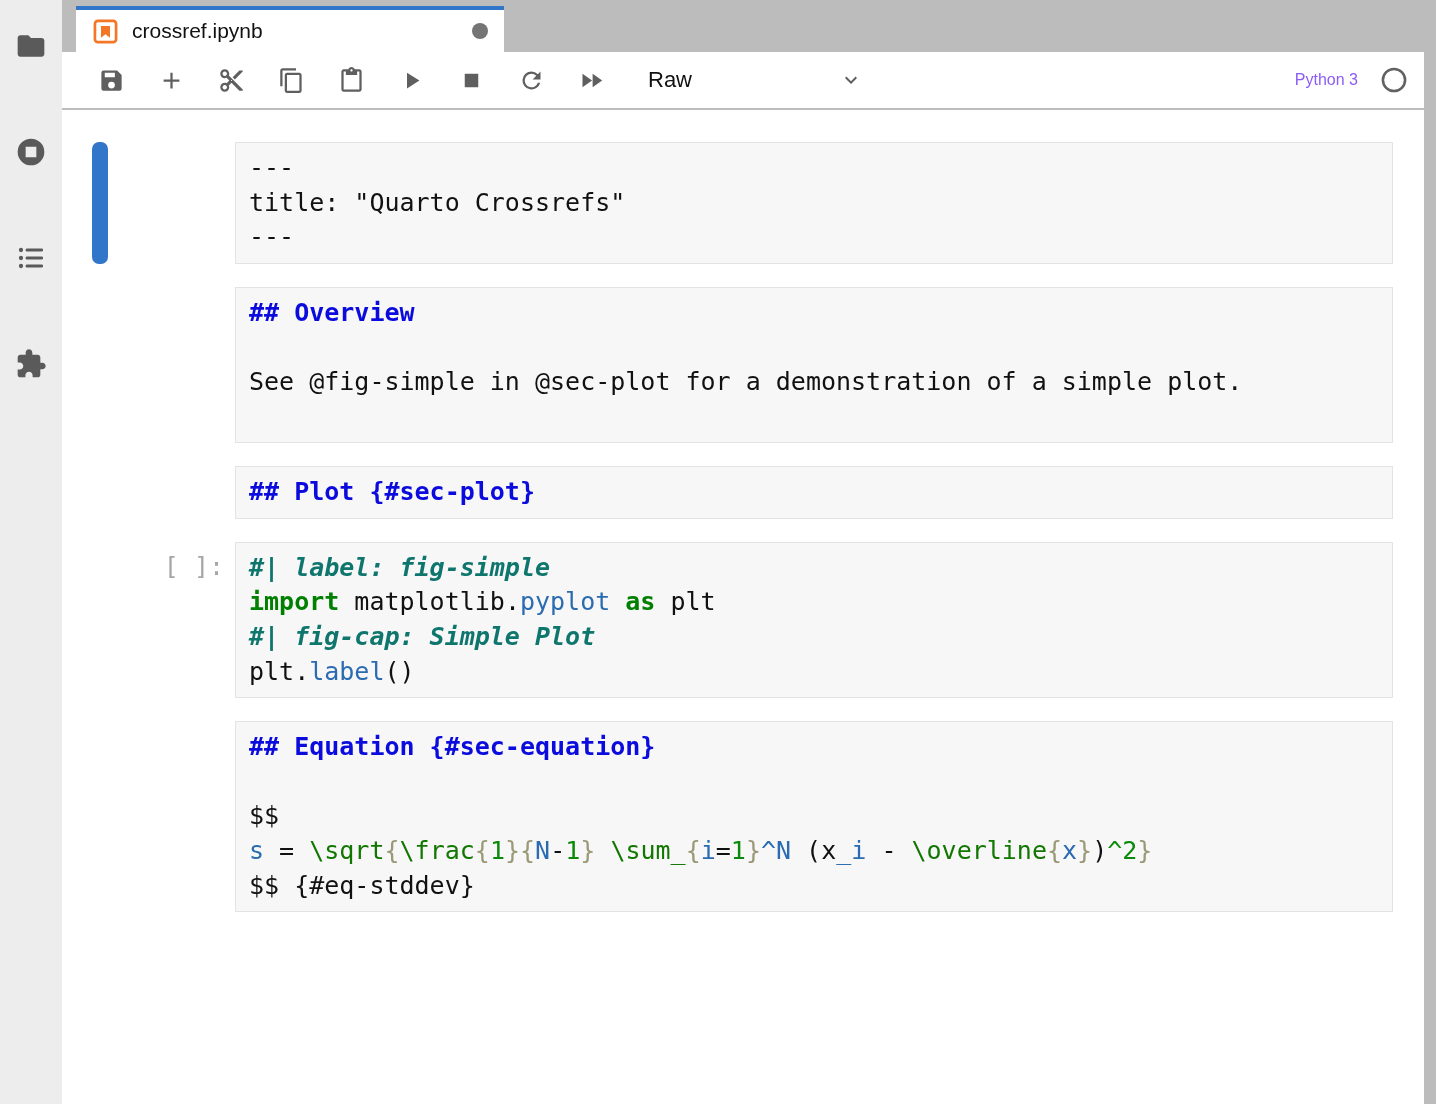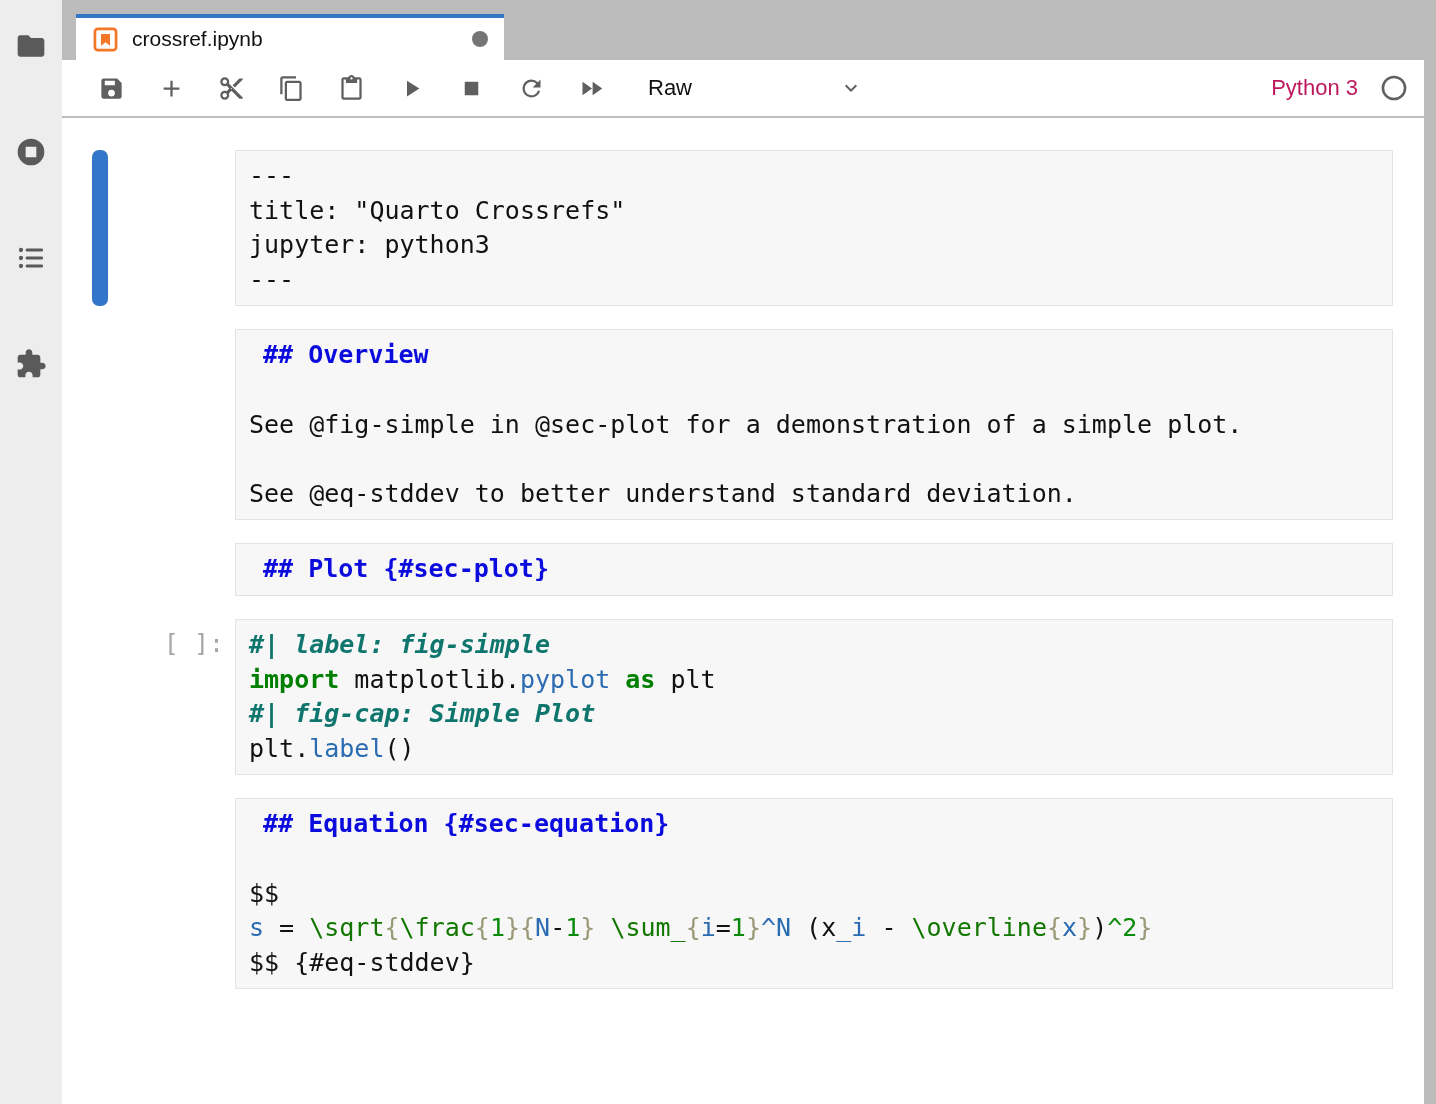--- a/index.html
+++ b/index.html
@@ -19,21 +19,21 @@
     width:36px;height:36px;margin-bottom:70px;border:none;background:transparent;
     color:#5a5a5a;display:flex;align-items:center;justify-content:center;padding:0;cursor:pointer;
   }
   .side-btn svg{width:32px;height:32px;}
 
   
   .main{flex:1;display:flex;flex-direction:column;background:#fff;min-width:0;}
   .right-strip{width:12px;background:#bcbcbc;flex:none;}
 
   
-  .tabbar{height:60px;background:#bcbcbc;display:flex;align-items:flex-end;padding-left:14px;flex:none;}
+  .tabbar{height:52px;background:#bcbcbc;display:flex;align-items:flex-end;padding-left:14px;flex:none;}
   .tab{
     width:428px;height:46px;background:#fff;border-top:4px solid #3276c9;
     display:flex;align-items:center;padding:0 16px;box-sizing:border-box;cursor:pointer;
   }
   .tab-icon{width:27px;height:27px;margin-right:13px;flex:none;display:flex;}
   .tab-icon svg{width:27px;height:27px;}
   .tab-label{font-size:21px;color:#111;}
   .dirty-dot{width:16px;height:16px;border-radius:50%;background:#757575;margin-left:auto;}
 
   
@@ -46,21 +46,21 @@
     color:#5f5f5f;display:flex;align-items:center;justify-content:center;padding:0;cursor:pointer;
   }
   .tb-btn svg{width:27px;height:27px;}
   .celltype{
     display:flex;align-items:center;margin-left:20px;width:215px;
     justify-content:space-between;color:#111;font-size:22px;cursor:pointer;
   }
   .celltype .chev{color:#5f5f5f;display:flex;}
   .celltype .chev svg{width:24px;height:24px;}
   .kernel{margin-left:auto;display:flex;align-items:center;}
-  .kernel-label{font-size:22px;color:#be185d;}
+  .kernel-label{font-size:16px;color:#8b5cf6;}
   .kernel-status{margin-left:22px;margin-right:10px;color:#616161;display:flex;cursor:pointer;}
   .kernel-status svg{width:28px;height:28px;}
 
   
   .notebook{flex:1;overflow:hidden;padding-top:32px;background:#fff;}
   .cell-row{display:flex;margin:0 31px 23px 30px;}
   .collapser{width:16px;border-radius:7px;background:transparent;flex:none;cursor:pointer;}
   .collapser.active{background:#3276c9;}
   .gutter{
     width:127px;flex:none;box-sizing:border-box;text-align:right;padding:8px 11px 0 0;
@@ -69,21 +69,21 @@
   .cell-input{
     flex:1;min-width:0;background:#f7f7f7;border:1px solid #e3e3e3;
     padding:8px 13px;box-sizing:border-box;cursor:text;
   }
   .line{
     font-family:"DejaVu Sans Mono", monospace;font-size:25px;line-height:34.6px;
     white-space:pre;color:#111;
   }
   
   .tk-plain{color:#111;}
-  .tk-header{color:#0b0bdd;font-weight:bold;margin-left:14px;}
+  .tk-header{color:#0b0bdd;font-weight:bold;}
   .tk-comment{color:#0f766e;font-style:italic;font-weight:bold;}
   .tk-keyword{color:#008000;font-weight:bold;}
   .tk-property{color:#2a6bb2;}
   .tk-number{color:#0a8a0a;}
   .tk-texcmd{color:#117700;}
   .tk-bracket{color:#999977;}
   .tk-mathvar{color:#2a6bb2;}
 </style>
 </head>
 <body>
@@ -224,33 +224,31 @@
       </div>
     </div>
 
     <div class="notebook">
         <div class="cell-row">
           <div class="collapser active"></div>
           <div class="gutter"></div>
           <div class="cell-input">
             <div class="line"><span class="tk-plain">---</span></div>
             <div class="line"><span class="tk-plain">title: "Quarto Crossrefs"</span></div>
-            <div class="line"><span class="tk-plain">jupyter: python3</span></div>
             <div class="line"><span class="tk-plain">---</span></div>
           </div>
         </div>
         <div class="cell-row">
           <div class="collapser"></div>
           <div class="gutter"></div>
           <div class="cell-input">
             <div class="line"><span class="tk-header">## Overview</span></div>
             <div class="line">&nbsp;</div>
             <div class="line"><span class="tk-plain">See @fig-simple in @sec-plot for a demonstration of a simple plot.</span></div>
             <div class="line">&nbsp;</div>
-            <div class="line"><span class="tk-plain">See @eq-stddev to better understand standard deviation.</span></div>
           </div>
         </div>
         <div class="cell-row">
           <div class="collapser"></div>
           <div class="gutter"></div>
           <div class="cell-input">
             <div class="line"><span class="tk-header">## Plot {#sec-plot}</span></div>
           </div>
         </div>
         <div class="cell-row">

